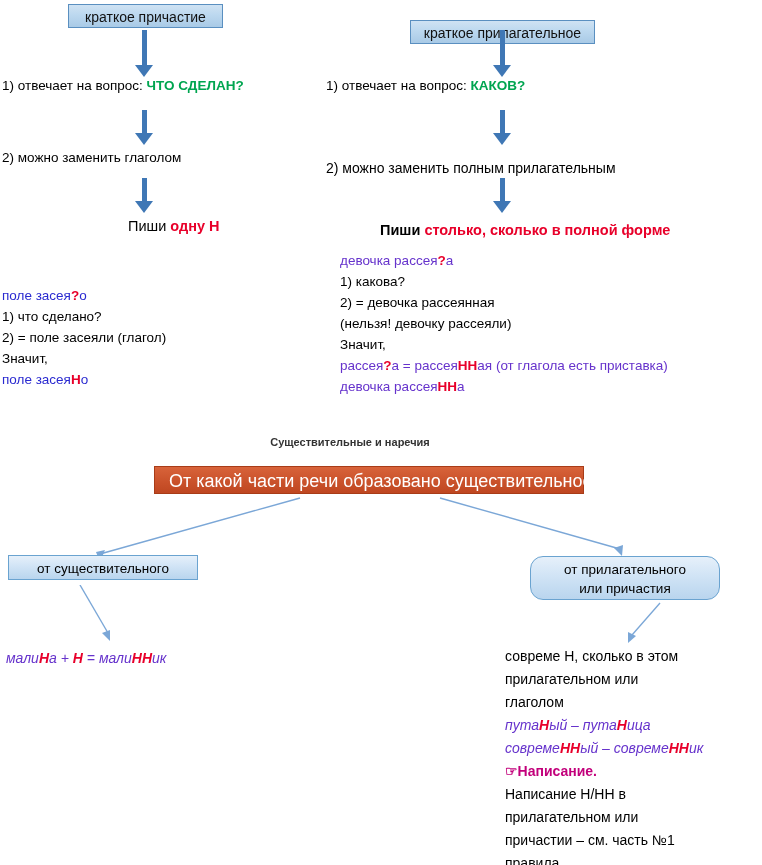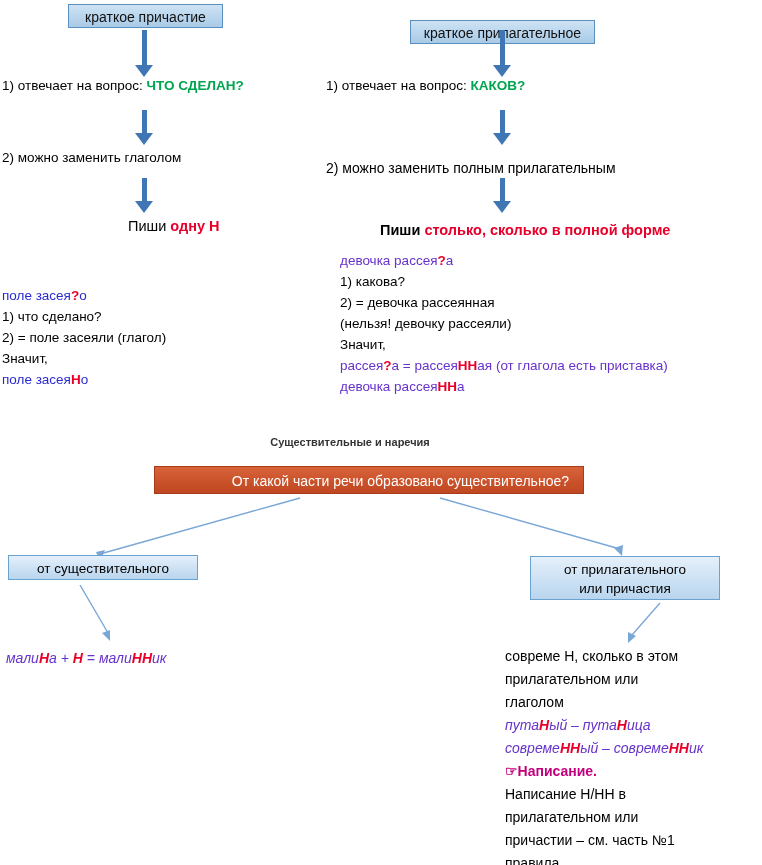--- a/index.html
+++ b/index.html
@@ -55,36 +55,36 @@
   .section-caption {
     font-size: 11px;
     font-weight: bold;
     color: #333333;
     text-align: center;
   }
   .orange-box {
     background: linear-gradient(to bottom, #d8633a 0%, #c9512a 60%, #bf4721 100%);
     border: 1px solid #a83c18;
     color: #ffffff;
-    font-size: 14px;
-    text-align: right;
+    font-size: 18px;
+    text-align: center;
     padding: 5px 14px;
     box-sizing: border-box;
     white-space: nowrap;
   }
   .blue-box2 {
     border: 1px solid #6aa3d0;
     background: linear-gradient(to bottom, #e6f0fa 0%, #d3e5f6 40%, #b9d5ee 100%);
     font-size: 13.5px;
     text-align: center;
     padding: 4px 6px;
     box-sizing: border-box;
     white-space: nowrap;
   }
-  .blue-box2.two-line { line-height: 19px; padding: 3px 10px; }
+  .blue-box2.two-line { line-height: 19px; padding: 3px 10px; border-radius: 13px; }
 
   .blk { line-height: 21px; }
   .blk div { white-space: nowrap; }
 </style>
 </head>
 <body>
 
 <div class="abs top-box" style="left:68px; top:4px; width:155px; height:24px; line-height:18px;">
   <span>краткое причастие</span>
 </div>

